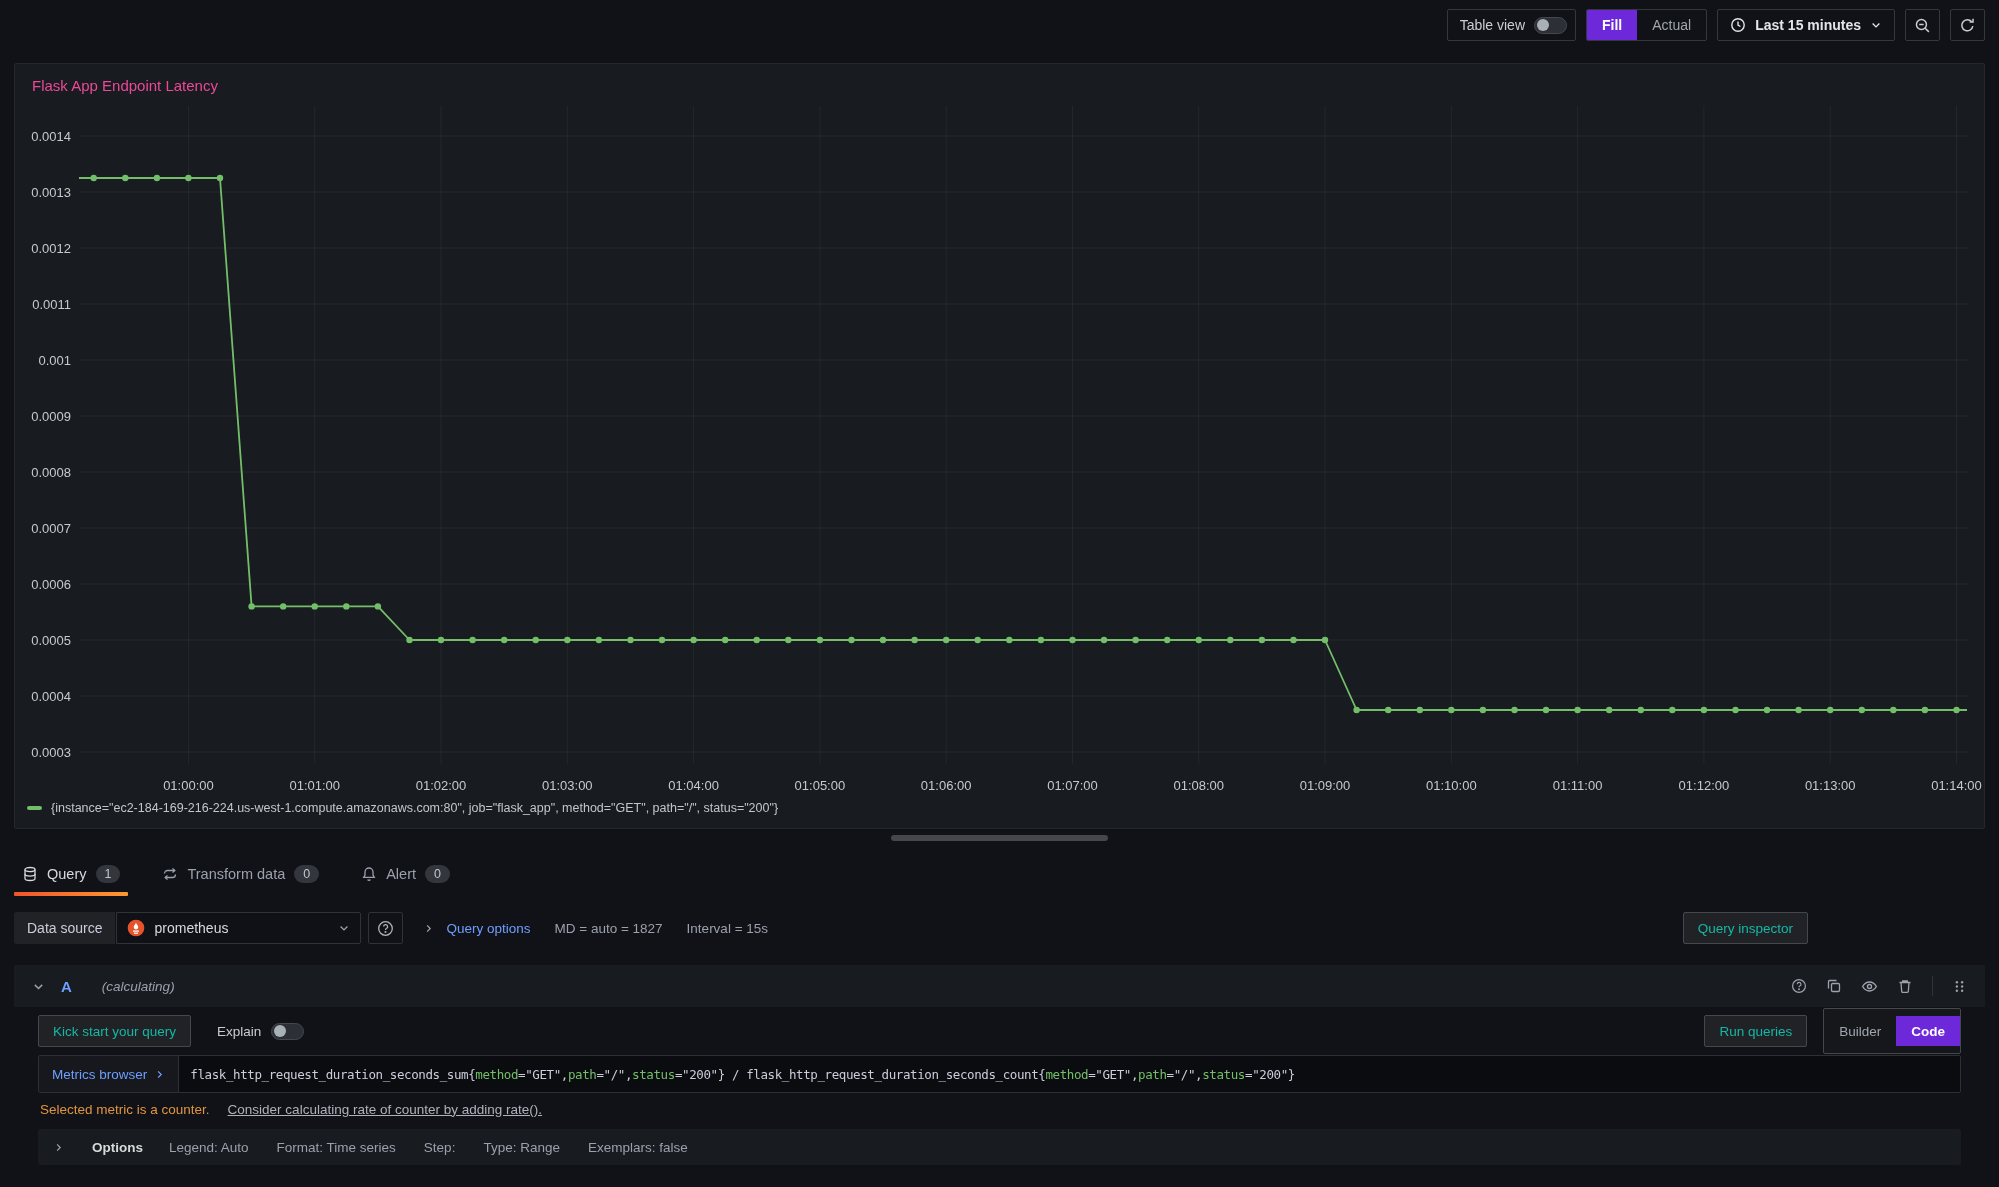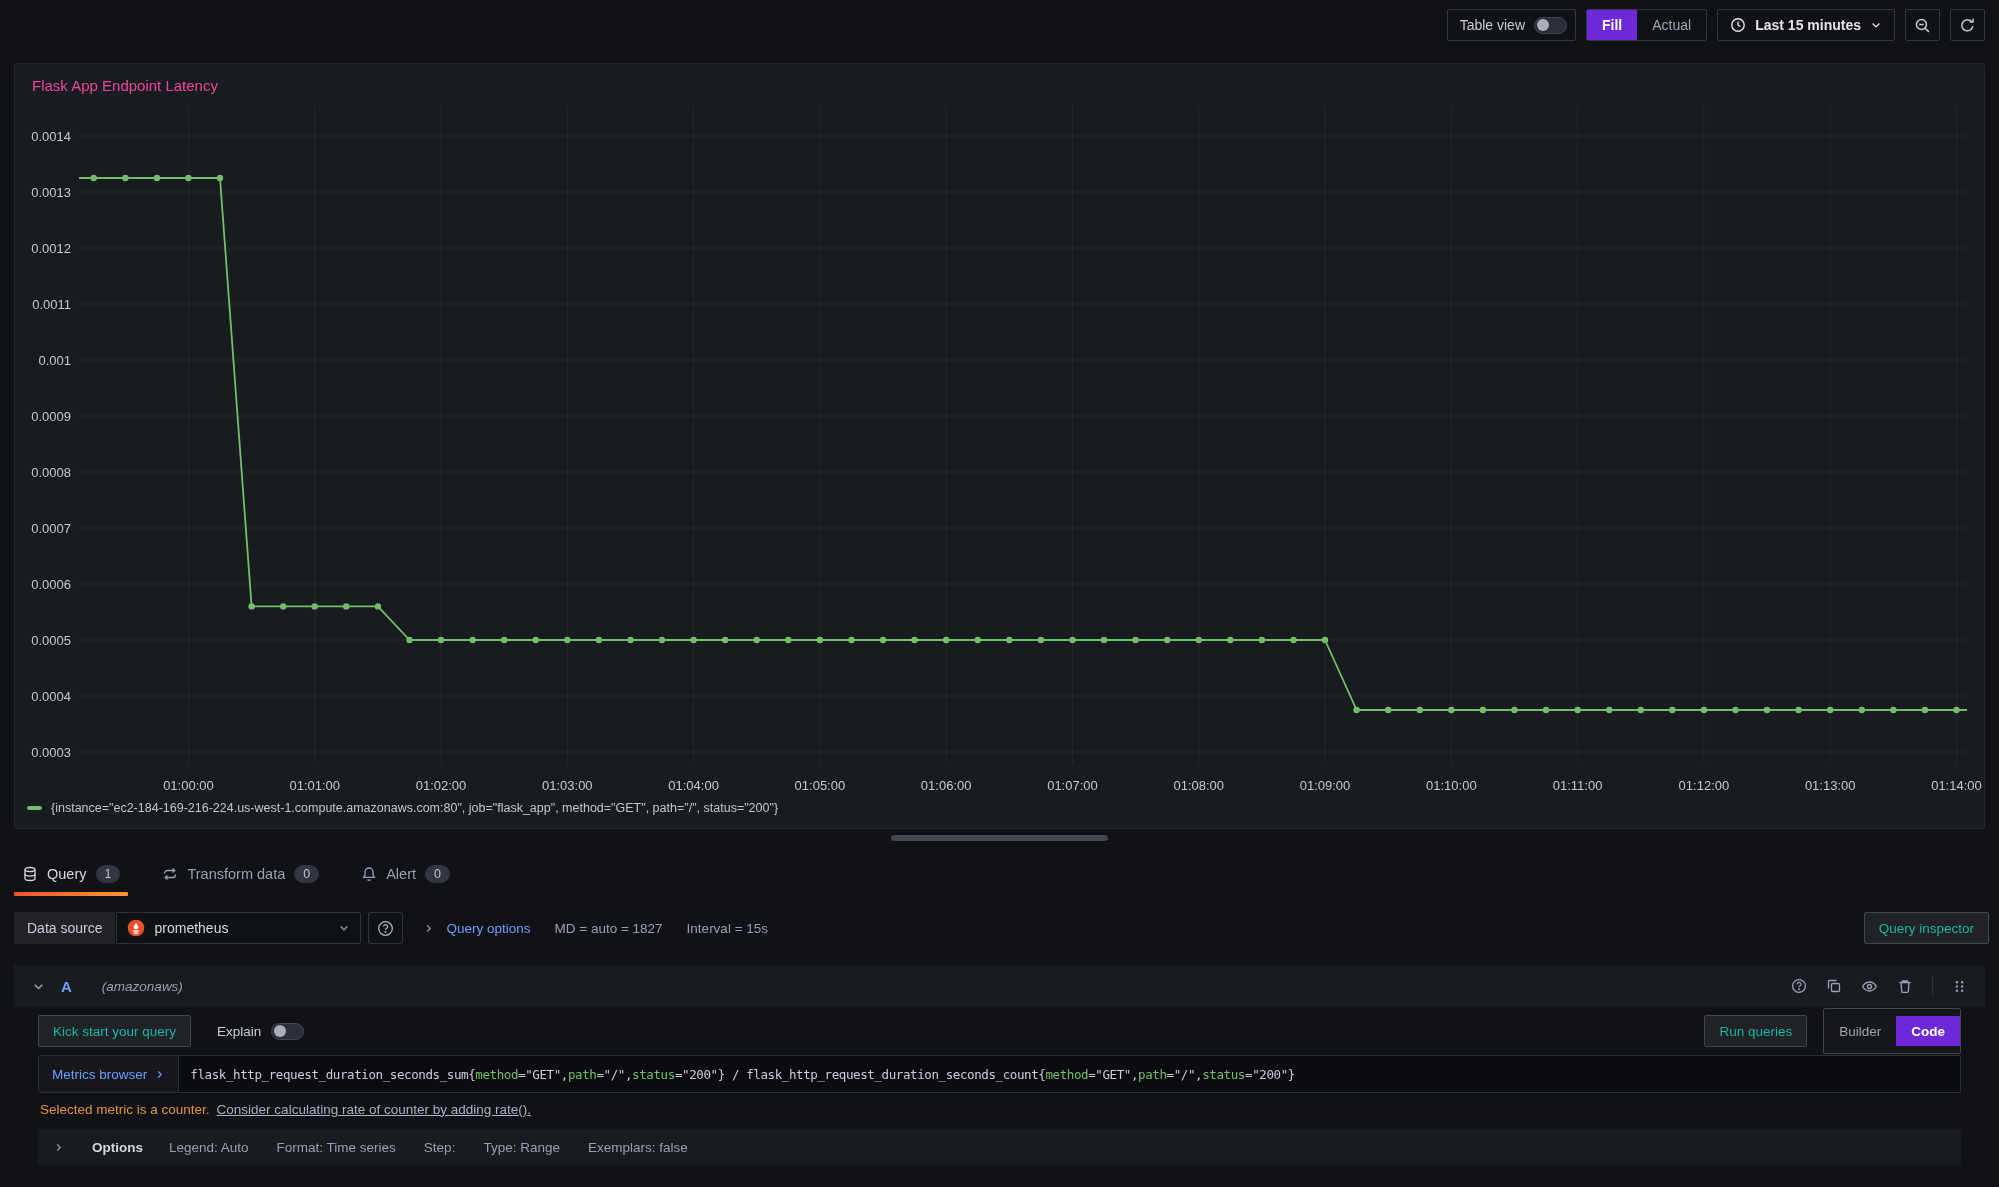--- a/index.html
+++ b/index.html
@@ -42,21 +42,21 @@
   .tabs { position:absolute; top:849px; left:14px; height:49px; display:flex; gap:26px; align-items:stretch; }
   .tab { display:flex; gap:9px; align-items:center; position:relative; padding:0 8px; font-size:14.5px;
     color:#9aa0ac; cursor:pointer; }
   .tab .t-label { color:inherit; }
   .tab.active { color:#d8d9da; font-weight:500; }
   .tab.active::after { content:""; position:absolute; bottom:2px; left:0; right:0; height:4px;
     border-radius:1px; background:linear-gradient(90deg,#f2542c,#ff9830); }
   .badge { background:#33363d; color:#c4c6cb; border-radius:11px; padding:2px 9px; font-size:12.5px; font-weight:400; }
 
   
-  .ds-row { position:absolute; top:905px; left:14px; width:1975px; height:46px; display:flex; align-items:center; }
+  .ds-row { position:absolute; top:905px; left:14px; width:1794px; height:46px; display:flex; align-items:center; }
   .ds-label { background:#202226; height:32px; padding:0 13px; font-size:14px; color:#ccccdc;
     display:flex; align-items:center; border-radius:2px 0 0 2px; }
   .ds-select { height:32px; width:245px; background:#0f1116; border:1px solid #2f3237; margin-left:1px;
     display:flex; align-items:center; gap:9px; padding:0 10px; border-radius:0 2px 2px 0; cursor:pointer; }
   .ds-select .name { font-size:14px; color:#d8d9da; }
   .ds-help { width:35px; height:32px; border:1px solid #2f3237; border-radius:2px; margin-left:7px;
     display:flex; align-items:center; justify-content:center; color:#aeb4bc; cursor:pointer; }
   .qopts { display:flex; align-items:center; gap:12px; margin-left:20px; color:#9aa0ac; font-size:13.5px; }
   .qopts .link { color:#6e9fff; font-weight:500; cursor:pointer; }
   .qopts .stat { margin-left:12px; }
@@ -84,21 +84,21 @@
 
   .query-input { margin:8px 24px 0 24px; height:38px; display:flex; border:1px solid #2c3035;
     border-radius:2px; overflow:hidden; }
   .mb-label { background:#16181d; display:flex; align-items:center; gap:7px; padding:0 13px;
     color:#6e9fff; font-size:13.5px; font-weight:500; border-right:1px solid #2c3035; cursor:pointer; white-space:nowrap; }
   .code-area { flex:1; background:#0b0c0f; display:flex; align-items:center; padding:0 11px;
     font-family:"DejaVu Sans Mono", monospace; font-size:12.5px; letter-spacing:-0.4px; white-space:pre; cursor:text; }
   .tok-plain { color:#ccccdc; }
   .tok-label { color:#73bf69; }
 
-  .warning-line { margin:6px 24px 0 26px; font-size:13.5px; height:20px; display:flex; align-items:center; gap:7px; }
+  .warning-line { margin:6px 24px 0 26px; font-size:13.5px; height:20px; display:flex; align-items:center; gap:18px; }
   .warn-text { color:#e0953f; }
   .warn-link { color:#aeb2ba; text-decoration:underline; cursor:pointer; }
 
   .options-row { margin:10px 24px 0 24px; height:36px; background:#181b1f; border-radius:2px;
     display:flex; align-items:center; gap:26px; padding:0 15px; font-size:13.5px; cursor:pointer; }
   .options-row .o-label { color:#d8d9da; font-weight:700; margin-left:2px; }
   .options-row .o-items { display:flex; gap:28px; color:#9aa0ac; }
 </style>
 </head>
 <body>
@@ -327,21 +327,21 @@
   <div class="spacer"></div>
   <button class="btn">Query inspector</button>
 </div>
 
 <div class="query-card">
   <div class="qheader">
     <svg class="icon chev" width="13" height="13" viewBox="0 0 16 16" fill="none" stroke="currentColor" stroke-width="1.8">
         <path d="M3.5 6l4.5 4.5L12.5 6"></path>
       </svg>
     <span class="refid">A</span>
-    <span class="dshint">(amazonaws)</span>
+    <span class="dshint">(calculating)</span>
     <div class="qicons">
       <span class="qi">
           <svg class="icon" width="16" height="16" viewBox="0 0 16 16" fill="none" stroke="currentColor" stroke-width="1.2">
             <circle cx="8" cy="8" r="6.4"></circle>
             <path d="M6.2 6.2a1.9 1.9 0 1 1 2.6 1.8c-.6.3-.8.7-.8 1.3"></path>
             <circle cx="8" cy="11.3" r="0.4" fill="currentColor"></circle>
           </svg>
         </span>
       <span class="qi">
           <svg class="icon" width="16" height="16" viewBox="0 0 16 16" fill="none" stroke="currentColor" stroke-width="1.3">

